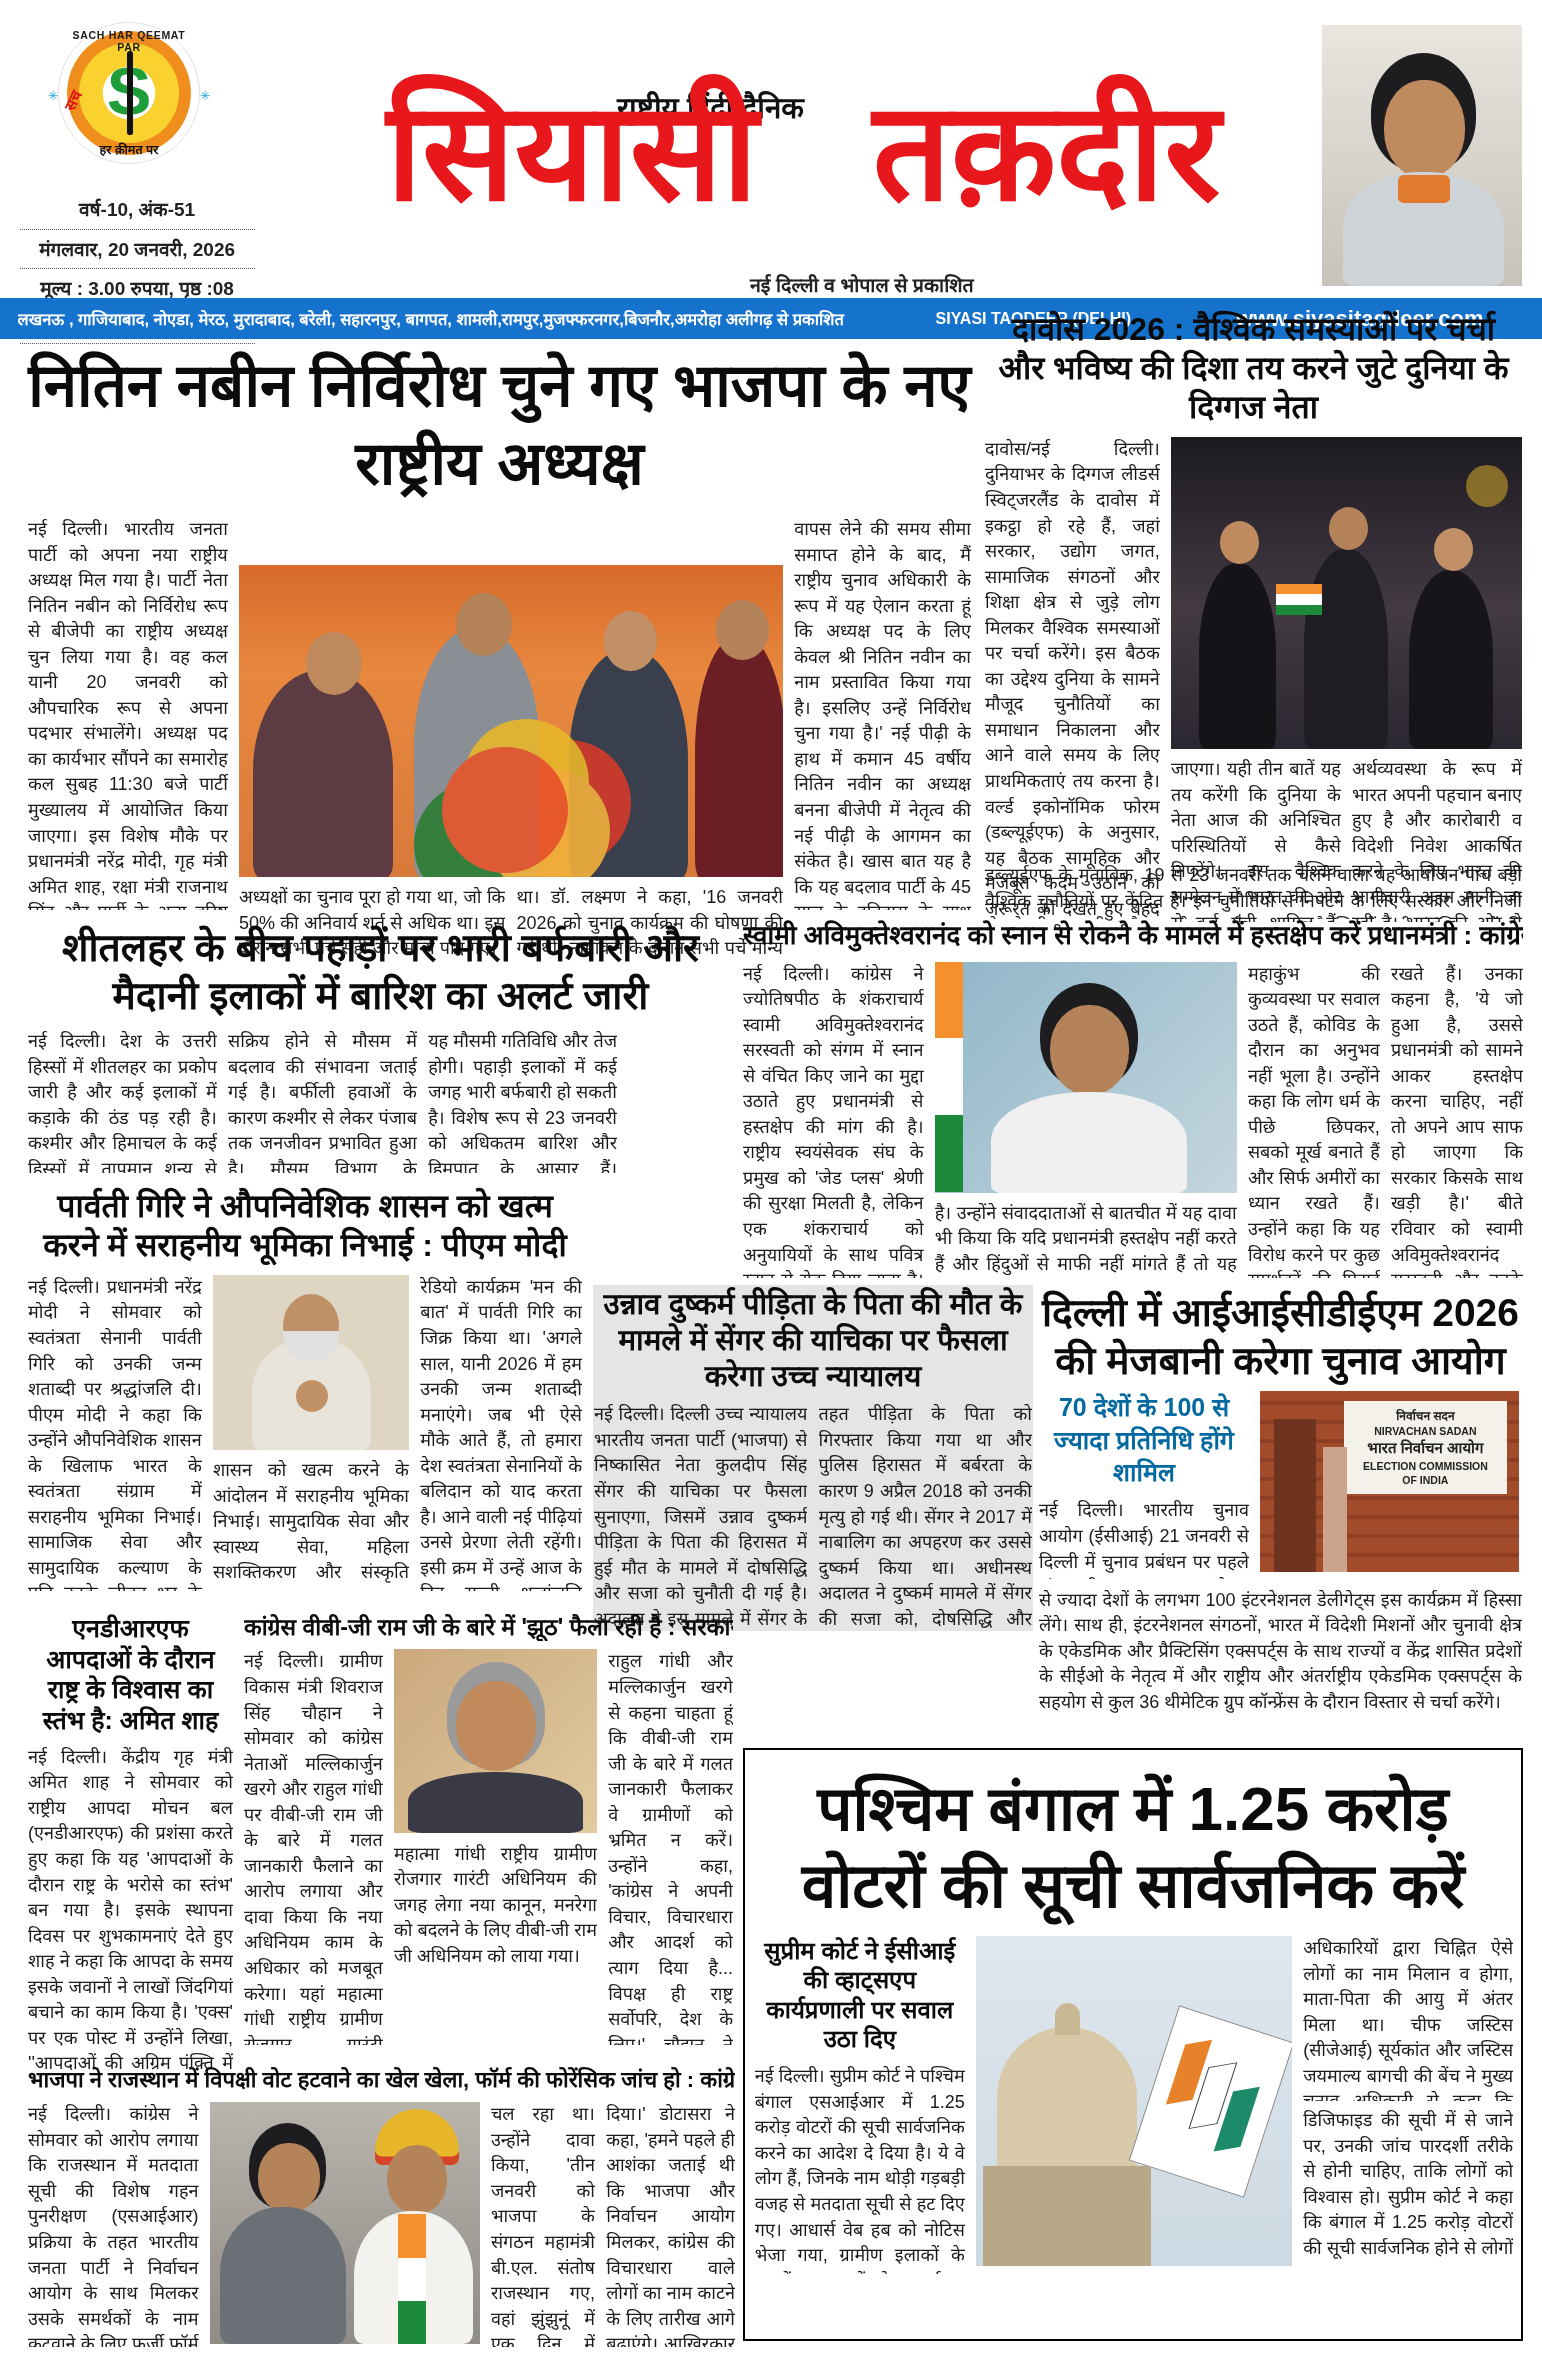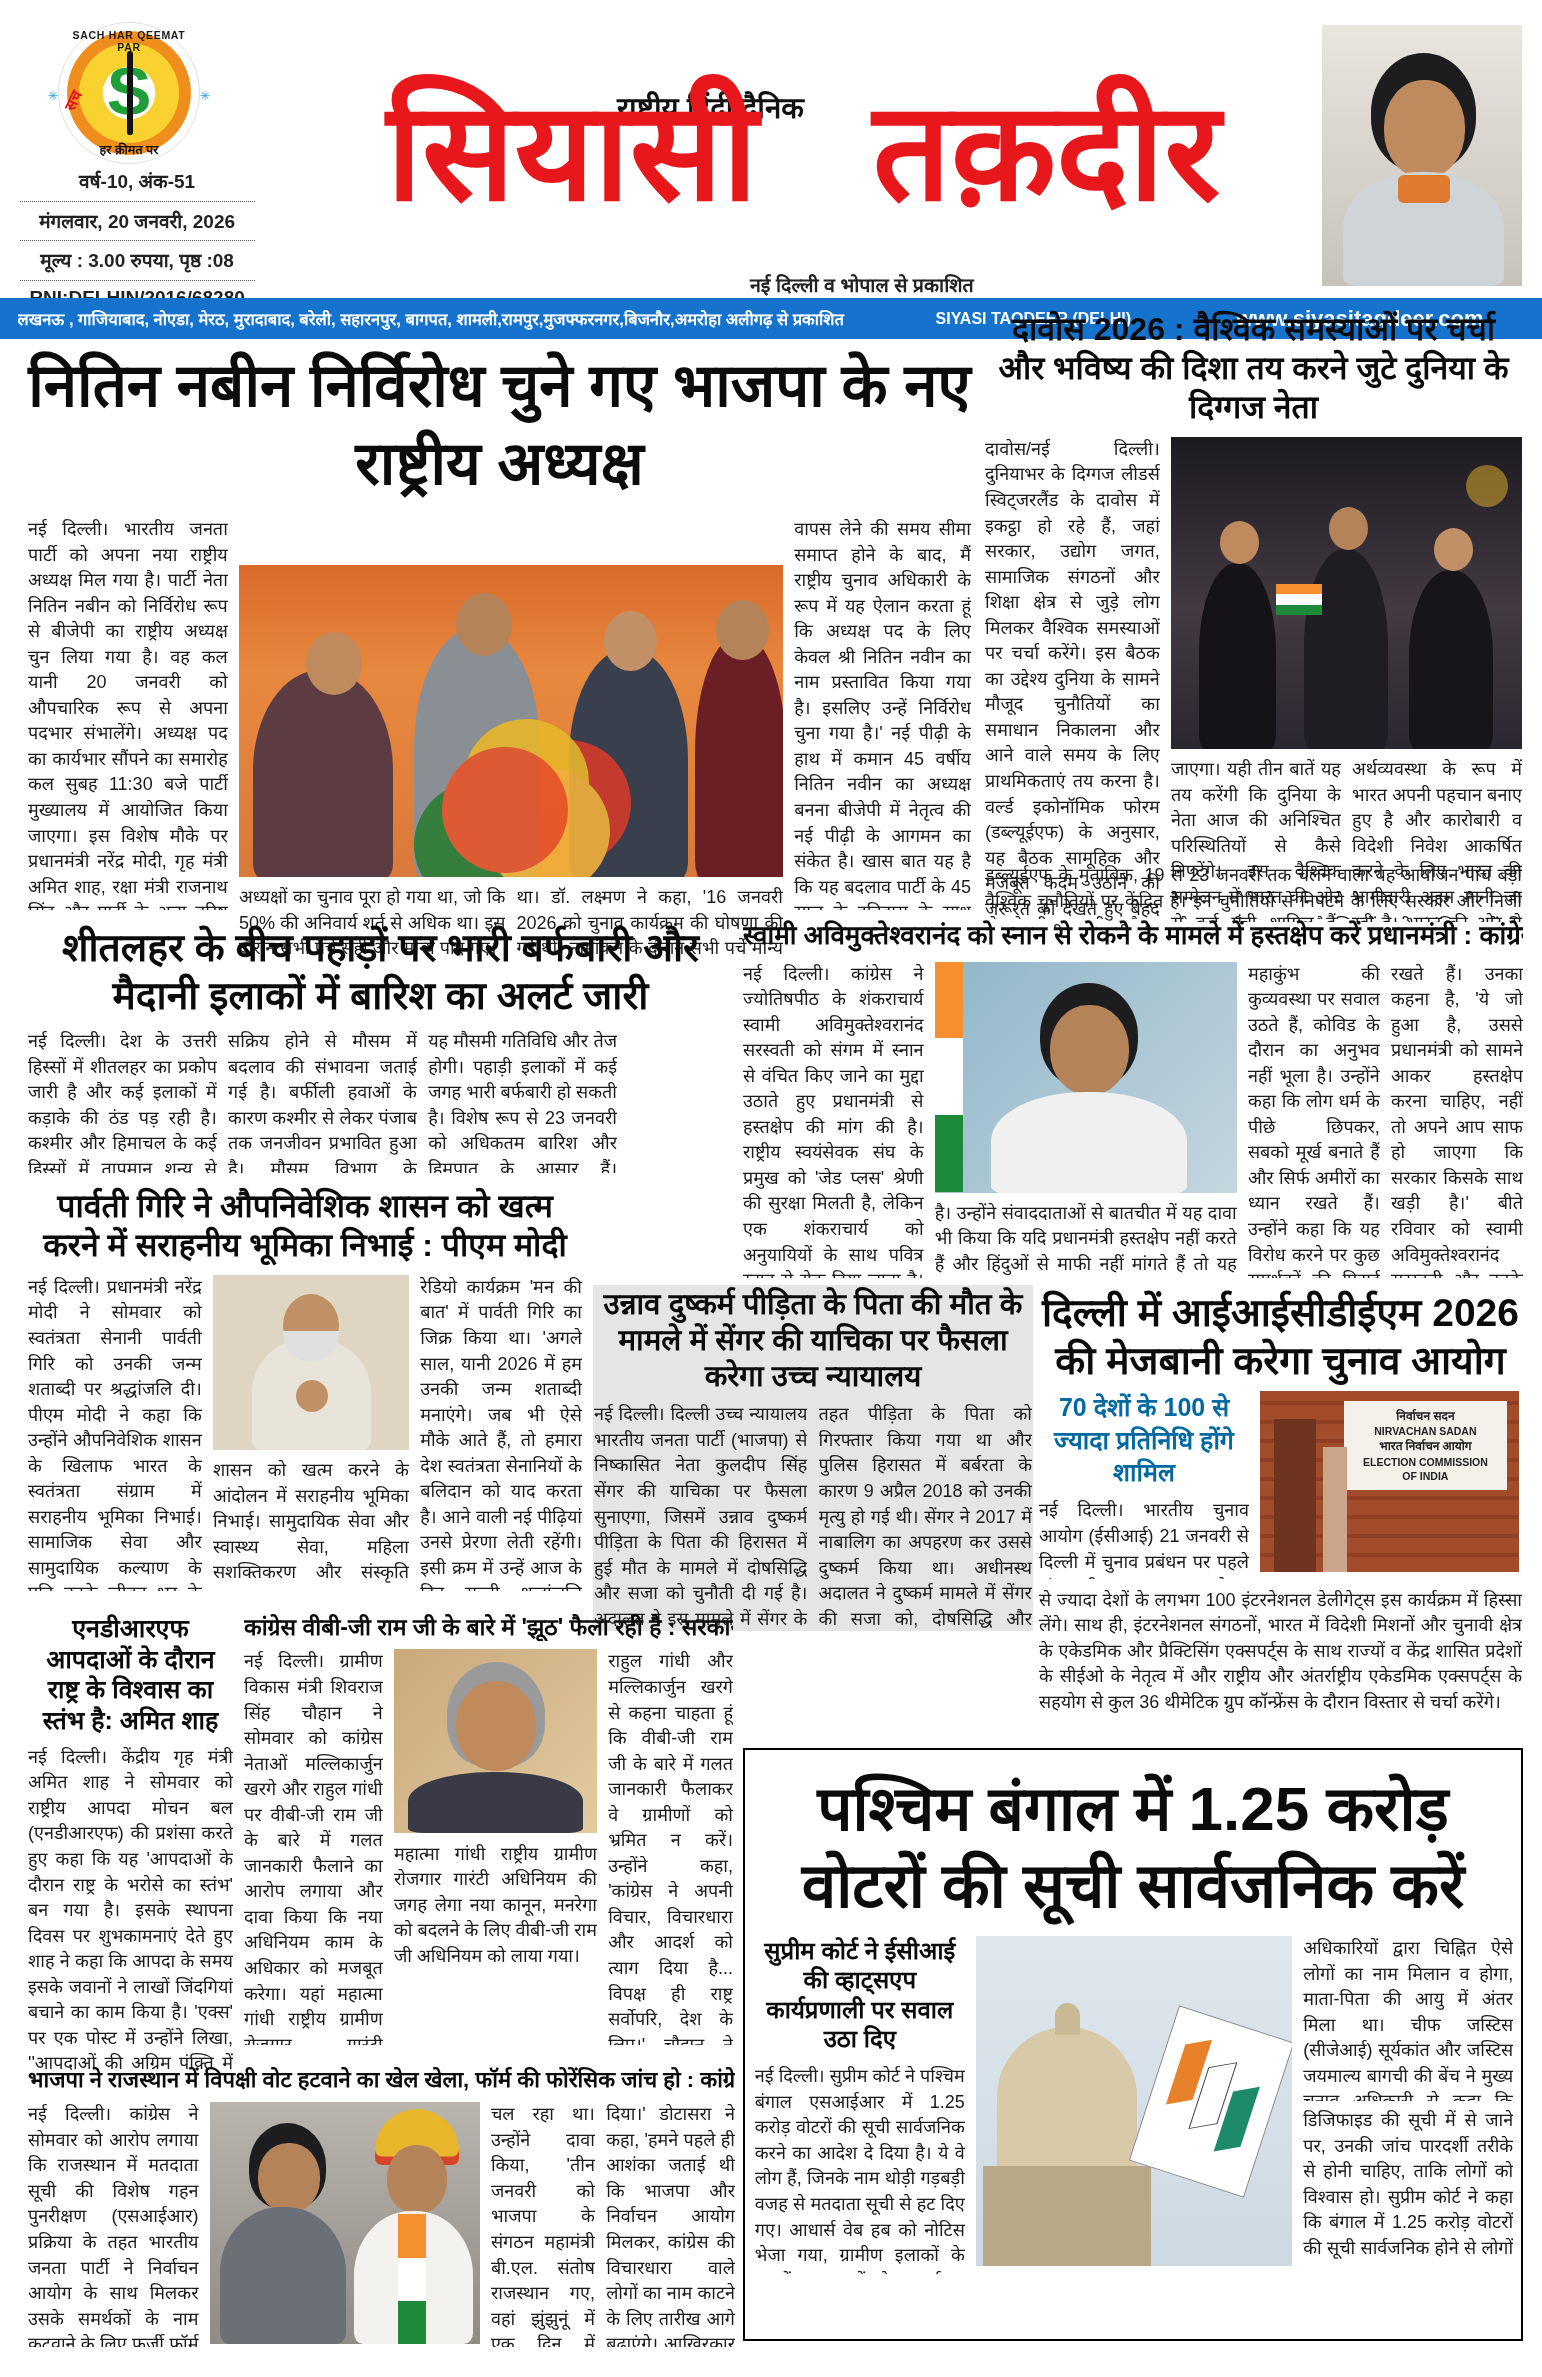--- a/index.html
+++ b/index.html
@@ -59,21 +59,21 @@
       <div class="arc-top">SACH HAR QEEMAT PAR</div>
       <div class="s-mark">S</div>
       <div class="nib"></div>
       <div class="word-left">सच</div>
       <div class="star-l">✳</div>
       <div class="star-r">✳</div>
       <div class="arc-bottom">हर क़ीमत पर</div>
     </div>
   </div>
 
-  <div class="abs infobox" style="left:19.6px;top:162px;">
+  <div class="abs infobox" style="left:19.6px;top:190px;">
     <div class="line">वर्ष-10, अंक-51</div>
     <div class="line">मंगलवार, 20 जनवरी, 2026</div>
     <div class="line">मूल्य : 3.00 रुपया, पृष्ठ :08</div>
     <div class="line">RNI:DELHIN/2016/68280</div>
   </div>
 
   <div class="abs tagline" style="left:617px;top:86px;">राष्ट्रीय हिंदी दैनिक</div>
   <div class="abs mast-title" style="left:295px;top:83px;">सियासी तक़दीर</div>
   <div class="abs pubfrom" style="left:750px;top:271px;">नई दिल्ली व भोपाल से प्रकाशित</div>
 
@@ -203,21 +203,21 @@
     <div class="hl hl-lg">दिल्ली में आईआईसीडीईएम 2026 की मेजबानी करेगा चुनाव आयोग</div>
     <div class="row" style="margin-top:7px;">
       <div style="width:210px;flex:none;">
         <div class="kicker-red" style="font-size:25px;line-height:1.3;">70 देशों के 100 से ज्यादा प्रतिनिधि होंगे शामिल</div>
         <div class="bt" style="height:81px;margin-top:9.8px;">नई दिल्ली। भारतीय चुनाव आयोग (ईसीआई) 21 जनवरी से दिल्ली में चुनाव प्रबंधन पर पहले अंतरराष्ट्रीय सम्मेलन (आईआईसीडीईएम) 2026 की मेजबानी करने जा रहा है। इंडिया इंटरनेशनल इंस्टीट्यूट ऑफ डेमोक्रेसी एंड इलेक्शन मैनेजमेंट (आईआईआईडीईएम) द्वारा आयोजित 3-दिवसीय कॉन्फ्रेंस 23 जनवरी तक चलेगी। चुनाव आयोग ने सोमवार को एक बयान में कहा कि यह चुनाव प्रबंधन के क्षेत्र में भारत द्वारा आयोजित अपनी तरह का सबसे बड़ा आयोजन है। इसमें 70</div>
       </div>
       <div class="ph" style="width:259px;height:181px;background:repeating-linear-gradient(0deg,#a24c2c 0 15.4px,#8f3f24 15.4px 19px);">
         <div class="sign" style="right:12.6px;top:9.8px;width:154px;padding:7px 4.2px;">
           <div style="font-size:12px;">निर्वाचन सदन</div>
           <div style="font-size:10.5px;">NIRVACHAN SADAN</div>
-          <div style="font-size:12px;font-family:Liberation Serif, serif;">भारत निर्वाचन आयोग</div>
+          <div style="font-size:15px;">भारत निर्वाचन आयोग</div>
           <div style="font-size:10.5px;">ELECTION COMMISSION</div>
           <div style="font-size:10.5px;">OF INDIA</div>
         </div>
         <div class="fig" style="left:14px;top:28px;width:42px;height:153px;background:#6e3420;border-radius:0;"></div>
         <div class="fig" style="left:63px;top:56px;width:24px;height:125px;background:#caa58c;border-radius:0;"></div>
       </div>
     </div>
     <div class="row" style="margin-top:8.4px;">
       <div class="bt" style="flex:1;height:147px;">से ज्यादा देशों के लगभग 100 इंटरनेशनल डेलीगेट्स इस कार्यक्रम में हिस्सा लेंगे। साथ ही, इंटरनेशनल संगठनों, भारत में विदेशी मिशनों और चुनावी क्षेत्र के एकेडमिक और प्रैक्टिसिंग एक्सपर्ट्स के साथ राज्यों व केंद्र शासित प्रदेशों के सीईओ के नेतृत्व में और राष्ट्रीय और अंतर्राष्ट्रीय एकेडमिक एक्सपर्ट्स के सहयोग से कुल 36 थीमेटिक ग्रुप कॉन्फ्रेंस के दौरान विस्तार से चर्चा करेंगे।</div>
     </div>

